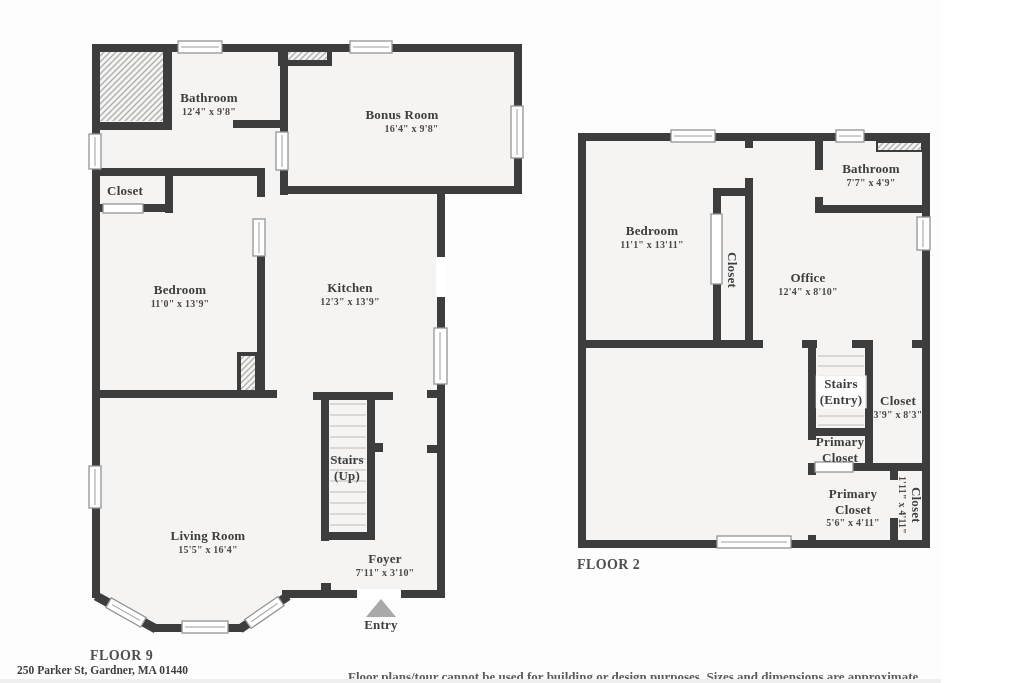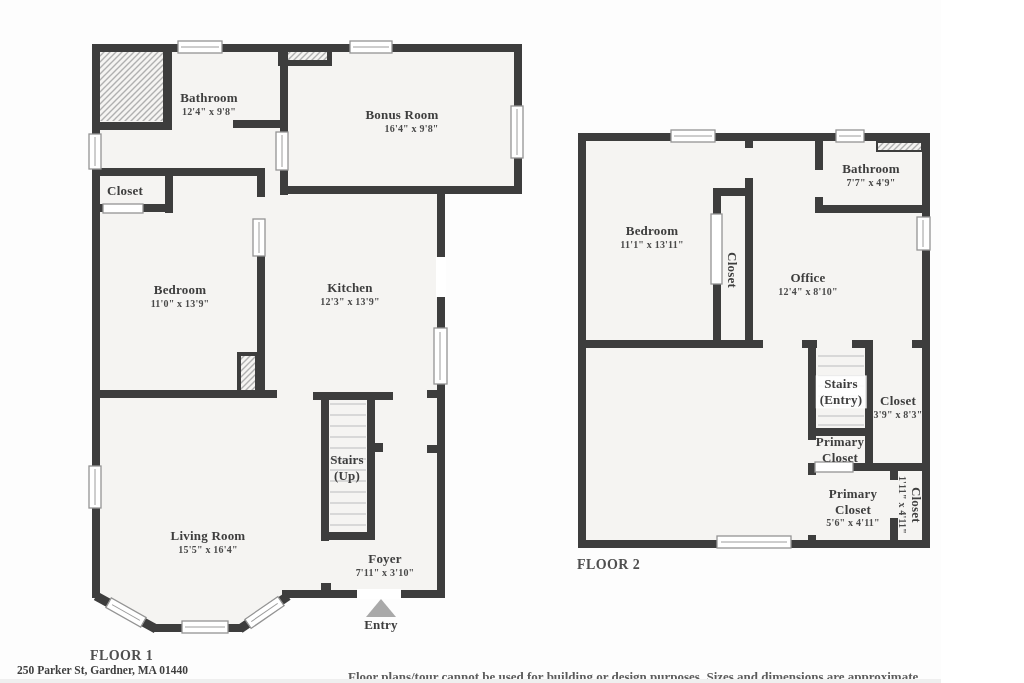--- a/index.html
+++ b/index.html
@@ -260,19 +260,19 @@
         <div class="room-name">Primary</div>
         <div class="room-name">Closet</div>
         <div class="room-dims">5'6" x 4'11"</div>
       </div>
       <div class="room-label vertical" style="left: 910px; top: 505px;">
         <div class="room-name">Closet</div>
         <div class="room-dims">1'11" x 4'11"</div>
       </div>
     </div>
 
-  <div class="floor-tag" style="left:90px;top:648px;">FLOOR 1</div>
+  <div class="floor-tag" style="left:90px;top:648px;">FLOOR 9</div>
   <div class="floor-tag" style="left:577px;top:557px;">FLOOR 2</div>
 
   <div id="address">250 Parker St, Gardner, MA 01440</div>
   <div id="disclaimer">Floor plans/tour cannot be used for building or design purposes. Sizes and dimensions are approximate.</div>
   <div id="bottom-strip"></div>
 </div>
 
 </body></html>

